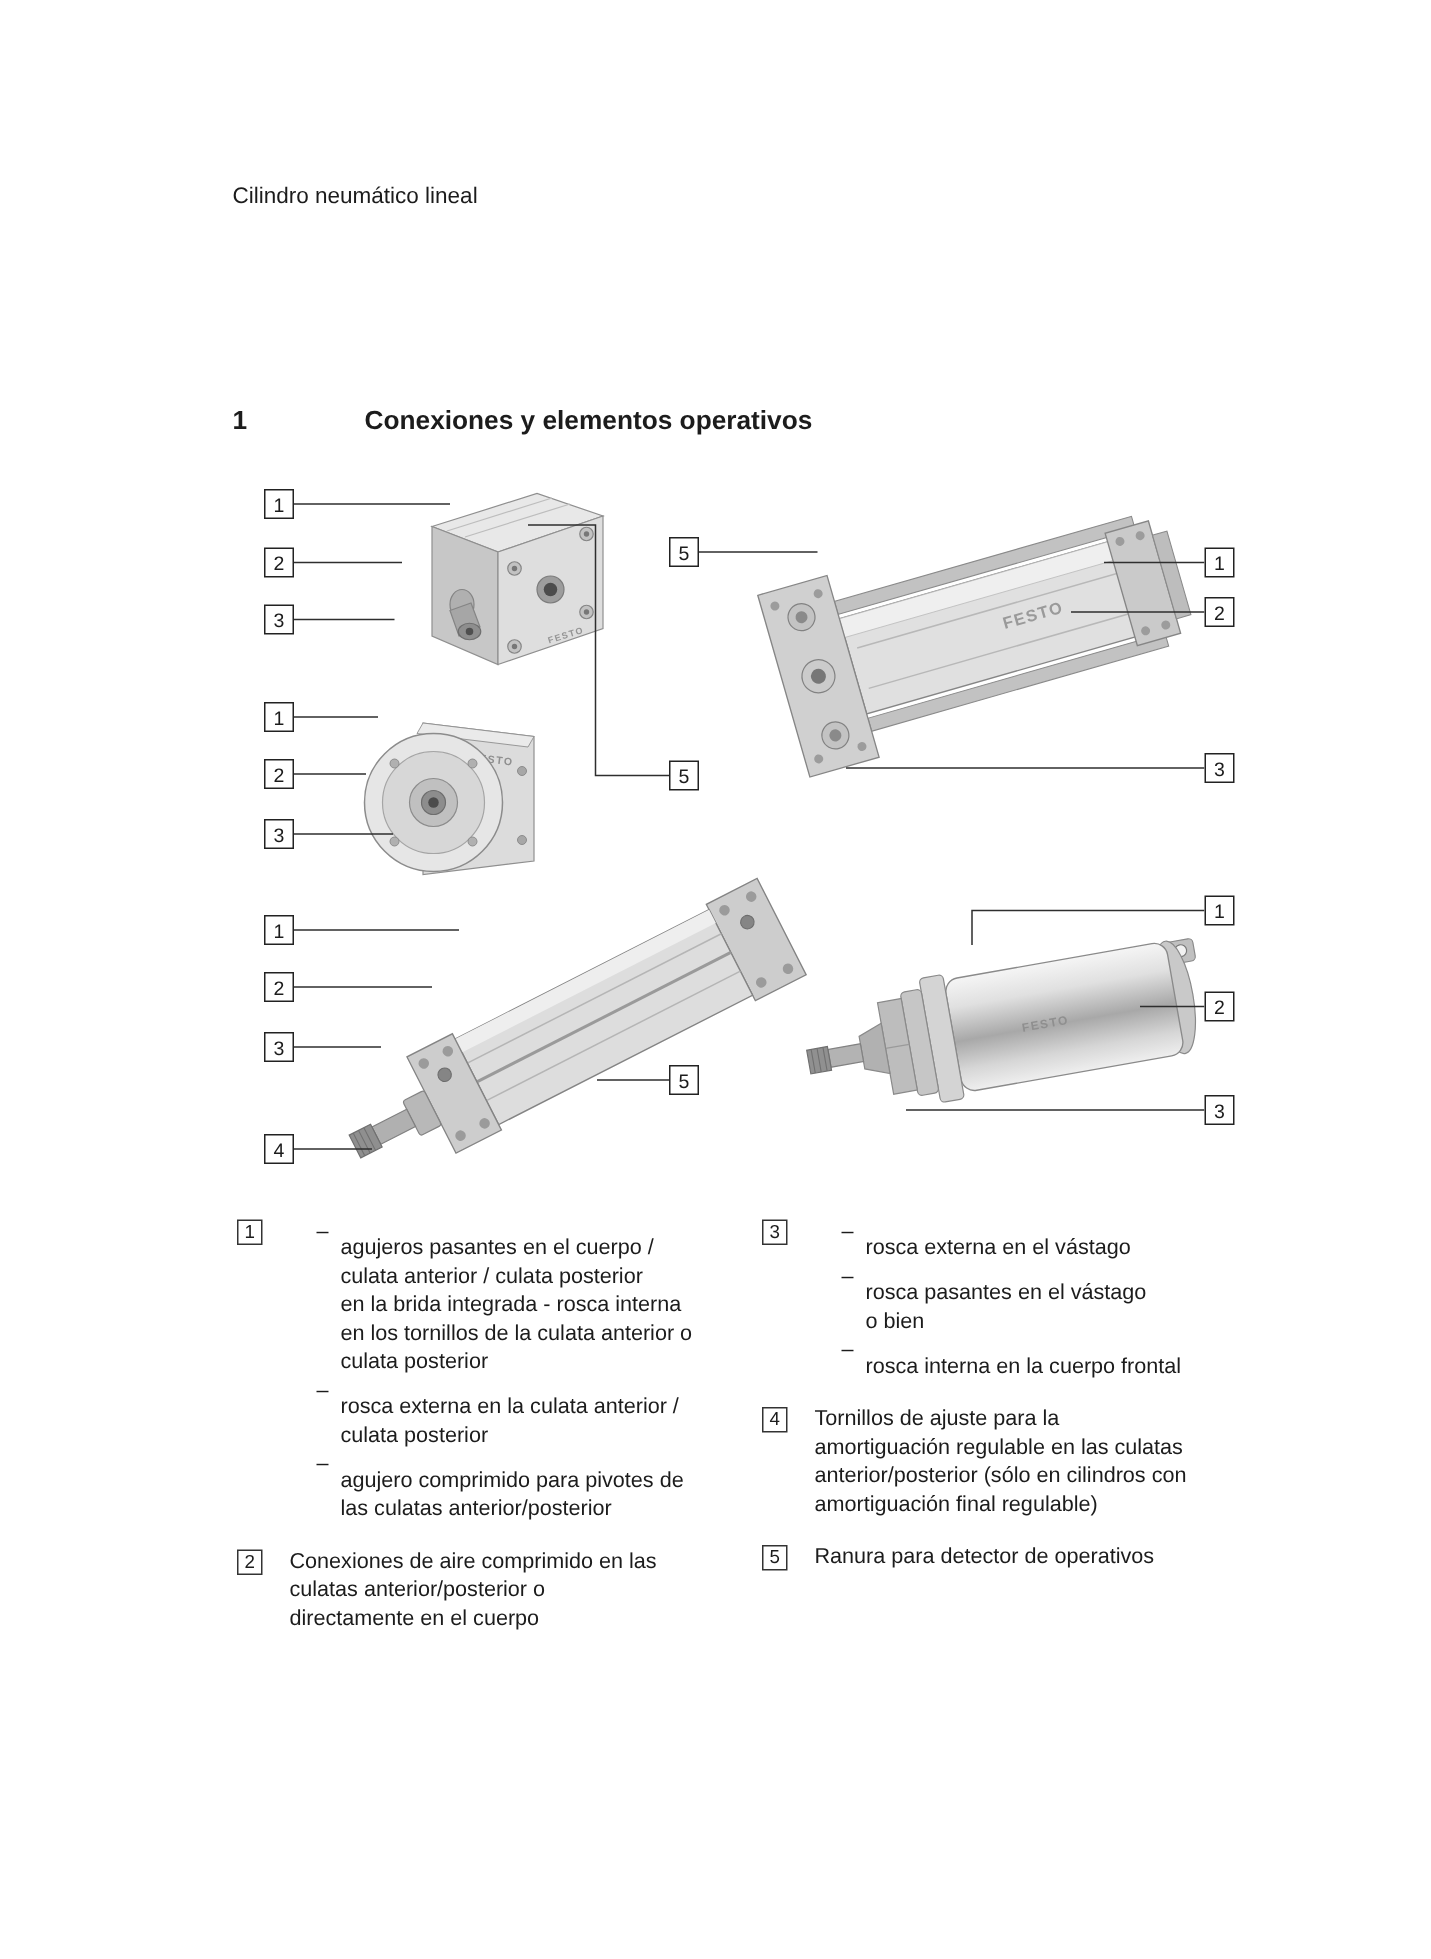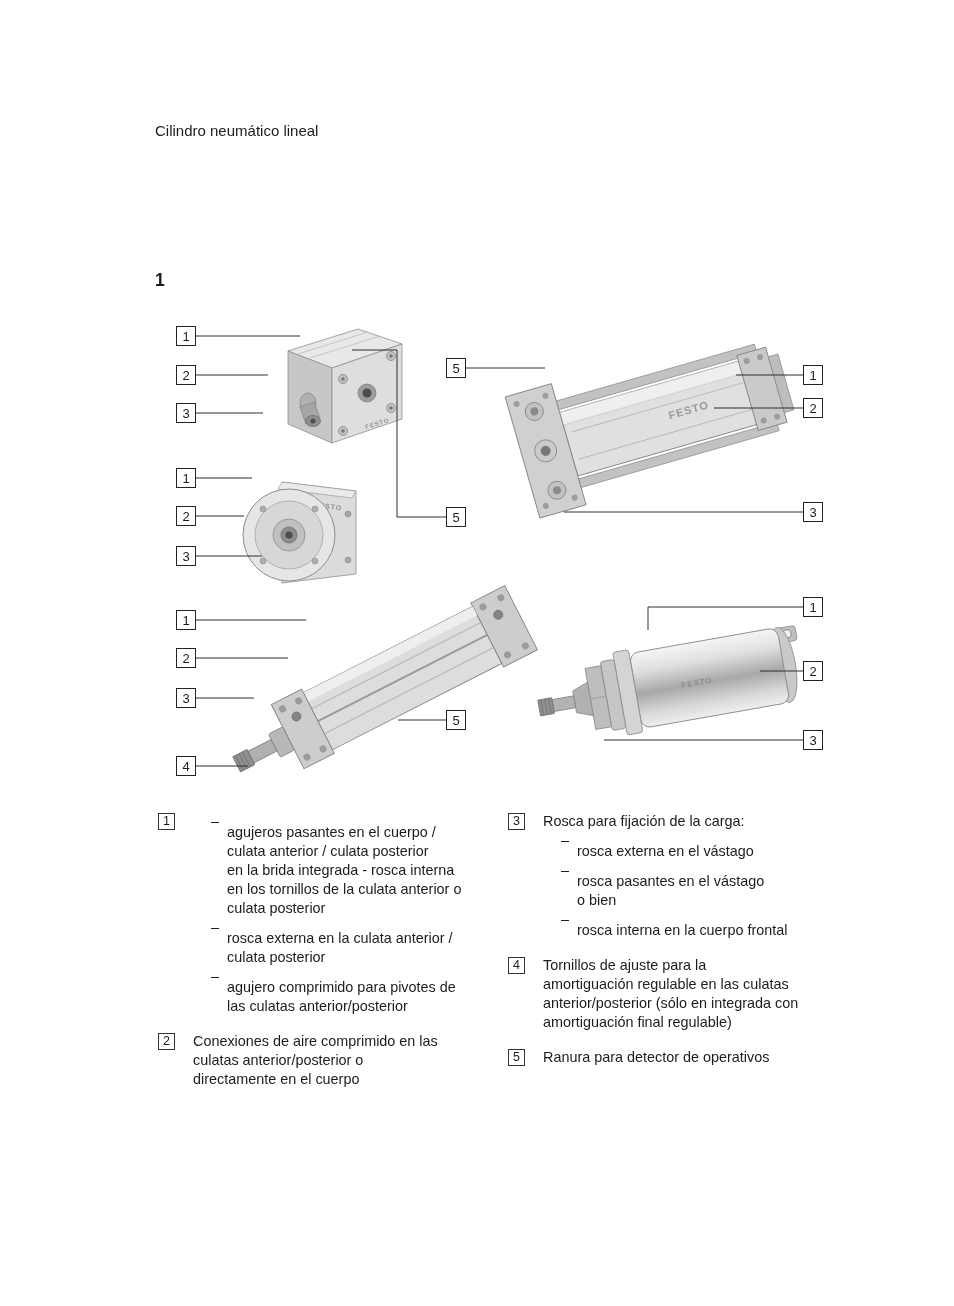--- a/index.html
+++ b/index.html
@@ -43,20 +43,21 @@
 
   svg text.brand { font-family:"Liberation Sans", sans-serif; font-weight:bold; letter-spacing:1px; }
 </style>
 </head>
 <body>
 
 <div class="page">
 
   <div class="abs doc-header">Cilindro neumático lineal</div>
   <div class="abs section-num">1</div>
+  <div class="abs section-title">Conexiones y elementos operativos</div>
 
   <svg class="fig" style="left:250px; top:323px;" width="165" height="135" viewBox="0 0 165 135">
     <polygon points="38,28 108,6 152,21 82,45" fill="#e8e8e8" stroke="#8f8f8f" stroke-width="0.8"></polygon>
     <line x1="48" y1="31" x2="118" y2="9" stroke="#bdbdbd" stroke-width="0.8"></line>
     <line x1="60" y1="35" x2="130" y2="13" stroke="#bdbdbd" stroke-width="0.8"></line>
     <polygon points="38,28 82,45 82,120 38,101" fill="#c7c7c7" stroke="#8f8f8f" stroke-width="0.8"></polygon>
     <polygon points="82,45 152,21 152,96 82,120" fill="#dedede" stroke="#8f8f8f" stroke-width="0.8"></polygon>
     <circle cx="93" cy="56" r="4.5" fill="#c2c2c2" stroke="#868686" stroke-width="0.8"></circle>
     <circle cx="141" cy="33" r="4.5" fill="#c2c2c2" stroke="#868686" stroke-width="0.8"></circle>
     <circle cx="141" cy="85" r="4.5" fill="#c2c2c2" stroke="#868686" stroke-width="0.8"></circle>
@@ -260,21 +261,20 @@
       </div>
     </div>
 
   </div>
 
   <div class="legend-col" style="left:508px; top:812px;">
 
     <div class="legend-item">
       <div class="legend-num">3</div>
       <div class="legend-body">
-        <div class="intro">Rosca para fijación de la carga:</div>
         <div class="bullets">
           <div class="bullet">
             <span class="dash">–</span>
             <span class="btext">rosca externa en el vástago</span>
           </div>
           <div class="bullet">
             <span class="dash">–</span>
             <span class="btext">rosca pasantes en el vástago
 o bien</span>
           </div>
@@ -284,21 +284,21 @@
           </div>
         </div>
       </div>
     </div>
 
     <div class="legend-item">
       <div class="legend-num">4</div>
       <div class="legend-body">
         <div class="intro">Tornillos de ajuste para la
 amortiguación regulable en las culatas
-anterior/posterior (sólo en integrada con
+anterior/posterior (sólo en cilindros con
 amortiguación final regulable)</div>
       </div>
     </div>
 
     <div class="legend-item">
       <div class="legend-num">5</div>
       <div class="legend-body">
         <div class="intro">Ranura para detector de operativos</div>
       </div>
     </div>

